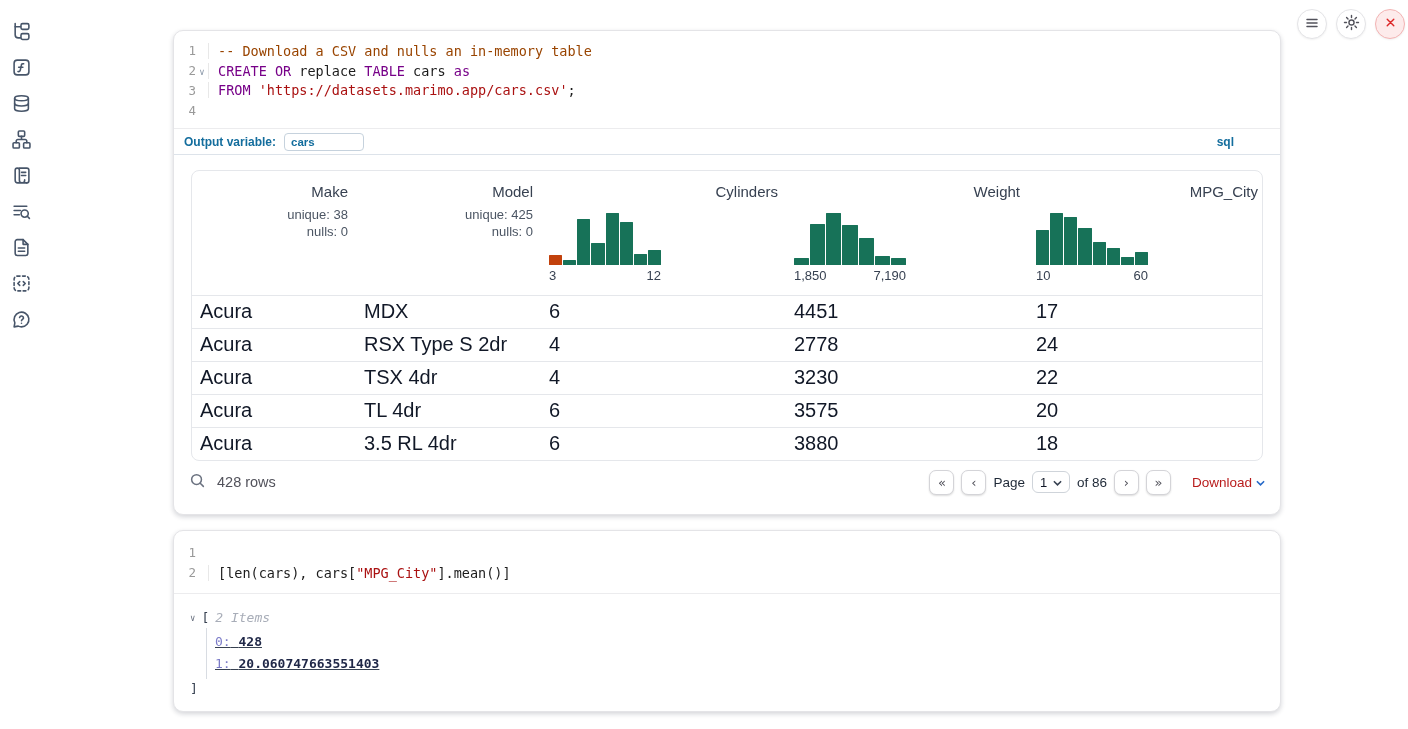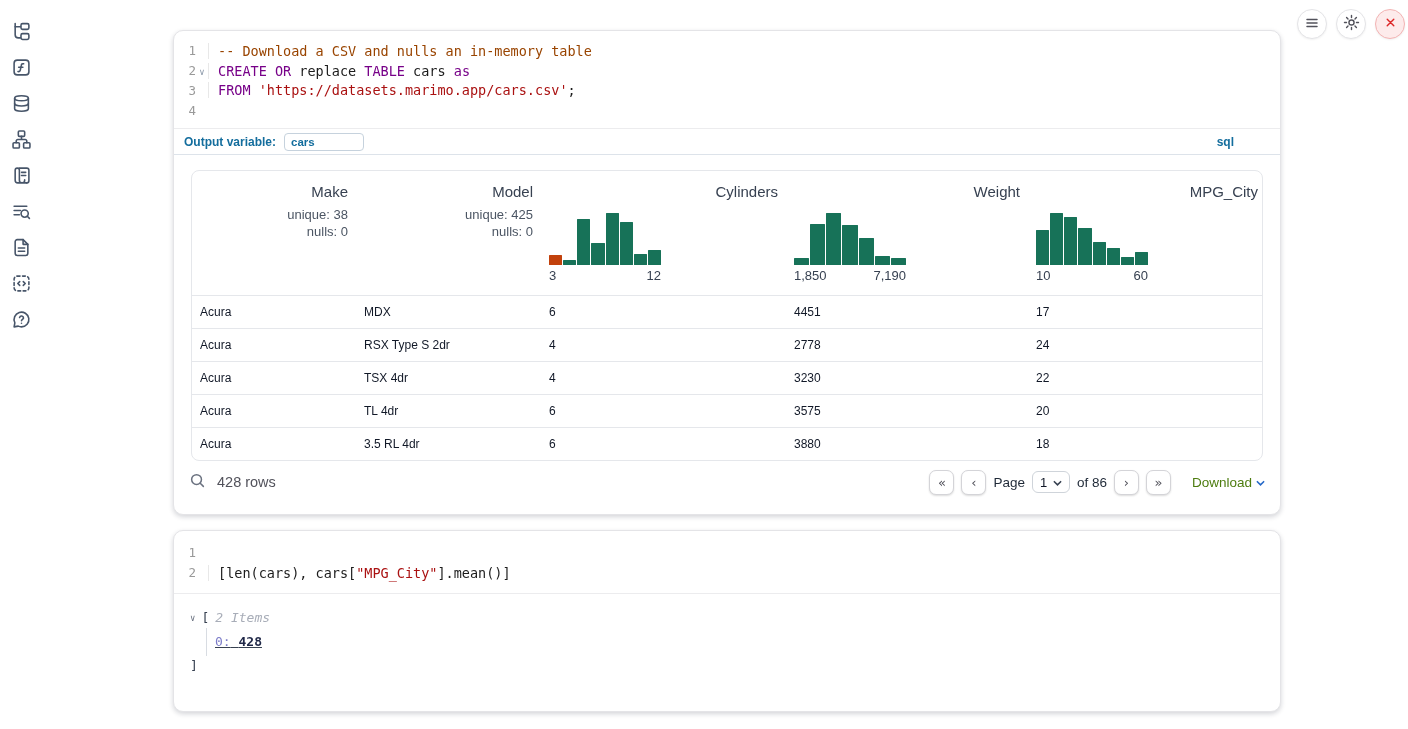--- a/index.html
+++ b/index.html
@@ -69,41 +69,41 @@
        font-weight:400; }
   .col-name { font-size:15px; color:#374151; }
   .col-stat { font-size:13px; color:#4b5563; margin-top:7px; line-height:15px; }
   .col-stat + .col-stat { margin-top:2px; }
   .hist { margin-top:13px; width:112px; }
   .hist-bars { height:52px; display:flex; align-items:flex-end; gap:1px; }
   .hist-bar { flex:1; border-radius:0.5px; }
   .hist-labels { display:flex; justify-content:space-between; margin-top:3px;
                  font-size:13px; color:#374151; }
   td { height:33px; padding:0 8px; border-top:1px solid #e5e7eb;
-       font-size:12px; color:#111827; }
+       font-size:20px; color:#111827; }
 
   
   .table-footer { height:42px; margin:0 3px; padding:0 12px; display:flex;
                   align-items:center; justify-content:space-between; }
   .rows-left { display:flex; align-items:center; gap:11px; color:#52525b;
                font-size:14.5px; }
   .rows-left svg { stroke:#6b7280; fill:none; stroke-width:1.6; stroke-linecap:round; }
   .pager { display:flex; align-items:center; gap:7px; }
   .page-btn { width:25px; height:25px; border-radius:7px; border:1px solid #d4d4d8;
               background:#fff; box-shadow:0 1px 2px rgba(0,0,0,.14);
               color:#52525b; font-size:13px; display:grid; place-items:center;
               cursor:pointer; font-family:"DejaVu Sans", sans-serif; }
   .page-text { font-size:13.5px; color:#1f2937; }
   .page-select { min-width:38px; height:22px; border:1px solid #cfd4da;
                  border-radius:6px; display:flex; align-items:center;
                  padding:0 5px 0 7px; gap:6px; font-size:13px; color:#111827;
                  cursor:pointer; }
   .page-select svg { stroke:#374151; fill:none; stroke-width:1.8; stroke-linecap:round; }
   .download { margin-left:14px; display:flex; align-items:flex-end; gap:4px;
-              color:#4d7c0f; font-size:13.5px; cursor:pointer; }
+              color:#b91c1c; font-size:13.5px; cursor:pointer; }
   .download svg { stroke:#2569c8; fill:none; stroke-width:1.8; stroke-linecap:round; }
 
   
   .py-code { border-bottom:1px solid #ececee; }
   .output-area { padding:14px 16px 6px 16px;
                  font-family:"DejaVu Sans Mono", monospace; font-size:13px;
                  color:#374151; }
   .tree-head { display:flex; align-items:center; gap:6px; height:20px; }
   .tree-chev { font-size:9px; color:#6b7280; cursor:pointer; }
   .bracket { color:#374151; }
@@ -392,16 +392,20 @@
     <div class="tree-head">
       <span class="tree-chev">∨</span>
       <span class="bracket">[</span>
       <span class="items-label">2 Items</span>
     </div>
     <div class="tree-entries">
       <div class="tree-entry">
         <span class="tree-key">0:</span>
         <span class="tree-val">428</span>
       </div>
+      <div class="tree-entry">
+        <span class="tree-key">1:</span>
+        <span class="tree-val">20.060747663551403</span>
+      </div>
     </div>
     <div class="bracket tree-close">]</div>
   </div>
 </section>
 
 </body></html>

